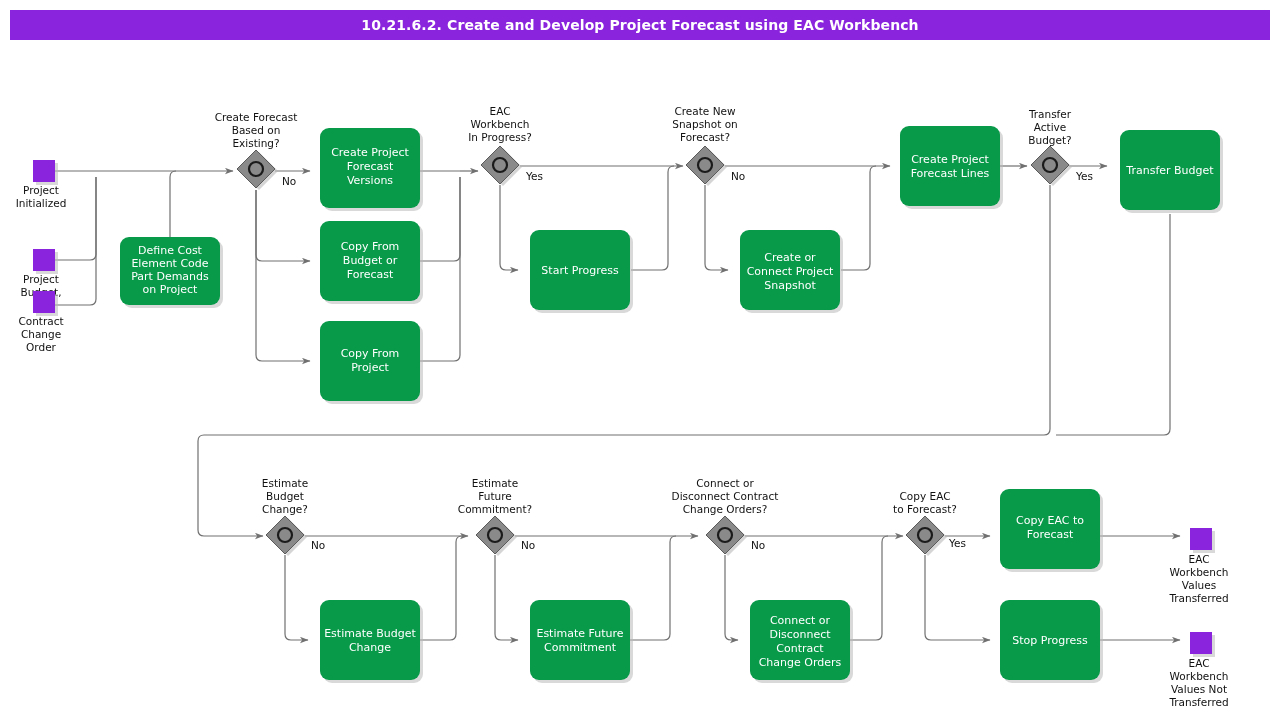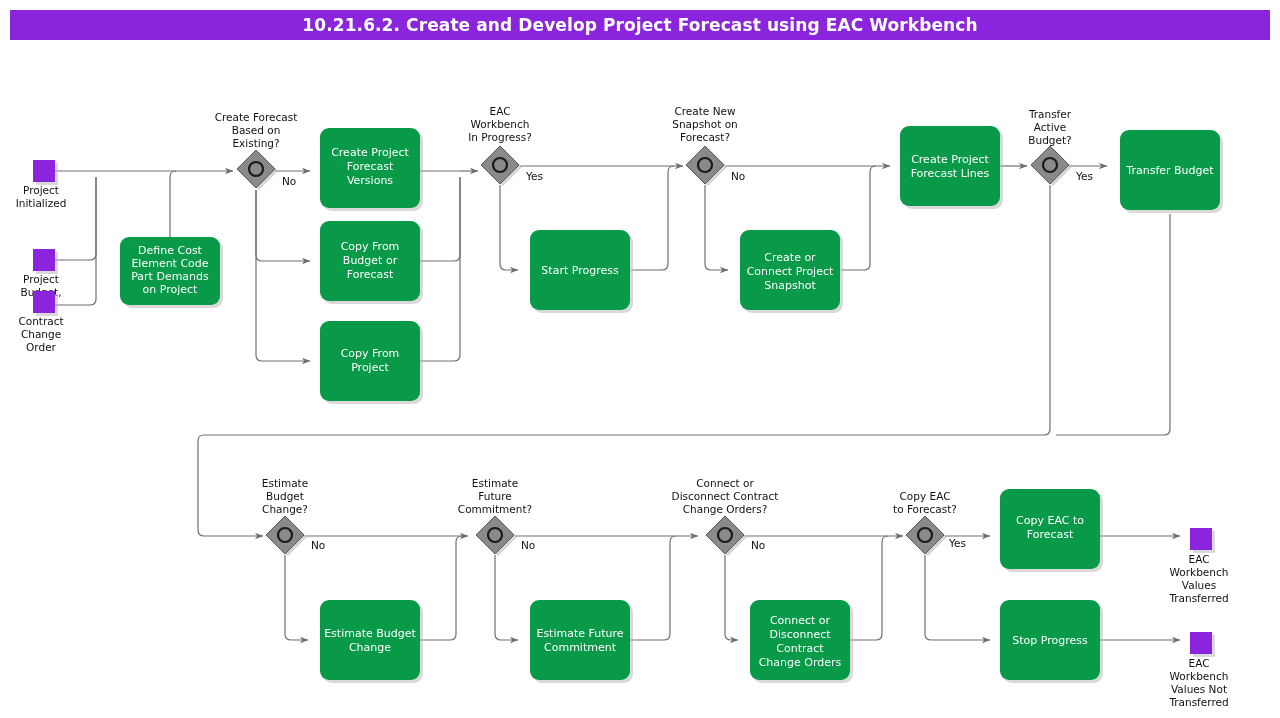--- a/index.html
+++ b/index.html
@@ -2,21 +2,21 @@
 <html><head>
 <meta charset="utf-8">
 <style>
   html,body{margin:0;padding:0;background:#ffffff;}
   body{width:1280px;height:718px;overflow:hidden;font-family:"DejaVu Sans",sans-serif;}
   #stage{position:relative;width:1280px;height:718px;background:#fff;}
   .titlebar{
     position:absolute;left:10px;top:10px;width:1260px;height:30px;
     background:#8B24DD;color:#ffffff;
     display:flex;align-items:center;justify-content:center;
-    font-size:17px;font-weight:bold;font-family:"DejaVu Sans",sans-serif;
+    font-size:14px;font-weight:bold;font-family:"DejaVu Sans",sans-serif;
     letter-spacing:0.1px;
   }
   svg#flow{position:absolute;left:0;top:0;width:1280px;height:718px;}
   .task rect.body{fill:#089949;stroke:none;}
   .task rect.shadow{fill:#b9b9b9;opacity:.55;}
   .task text{fill:#ffffff;font-family:"DejaVu Sans",sans-serif;font-size:11px;text-anchor:middle;}
   .event rect.body{fill:#8B24DD;stroke:none;}
   .event rect.shadow{fill:#b9b9b9;opacity:.55;}
   .evlabel{fill:#111111;font-family:"DejaVu Sans",sans-serif;font-size:10.5px;text-anchor:middle;}
   .gwlabel{fill:#111111;font-family:"DejaVu Sans",sans-serif;font-size:10.5px;text-anchor:middle;}

